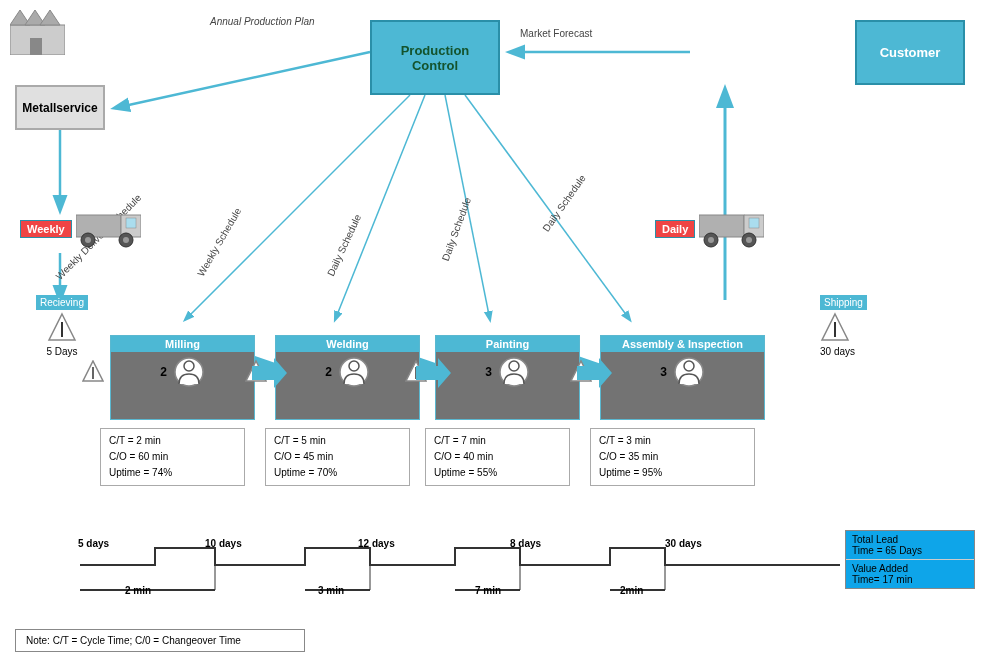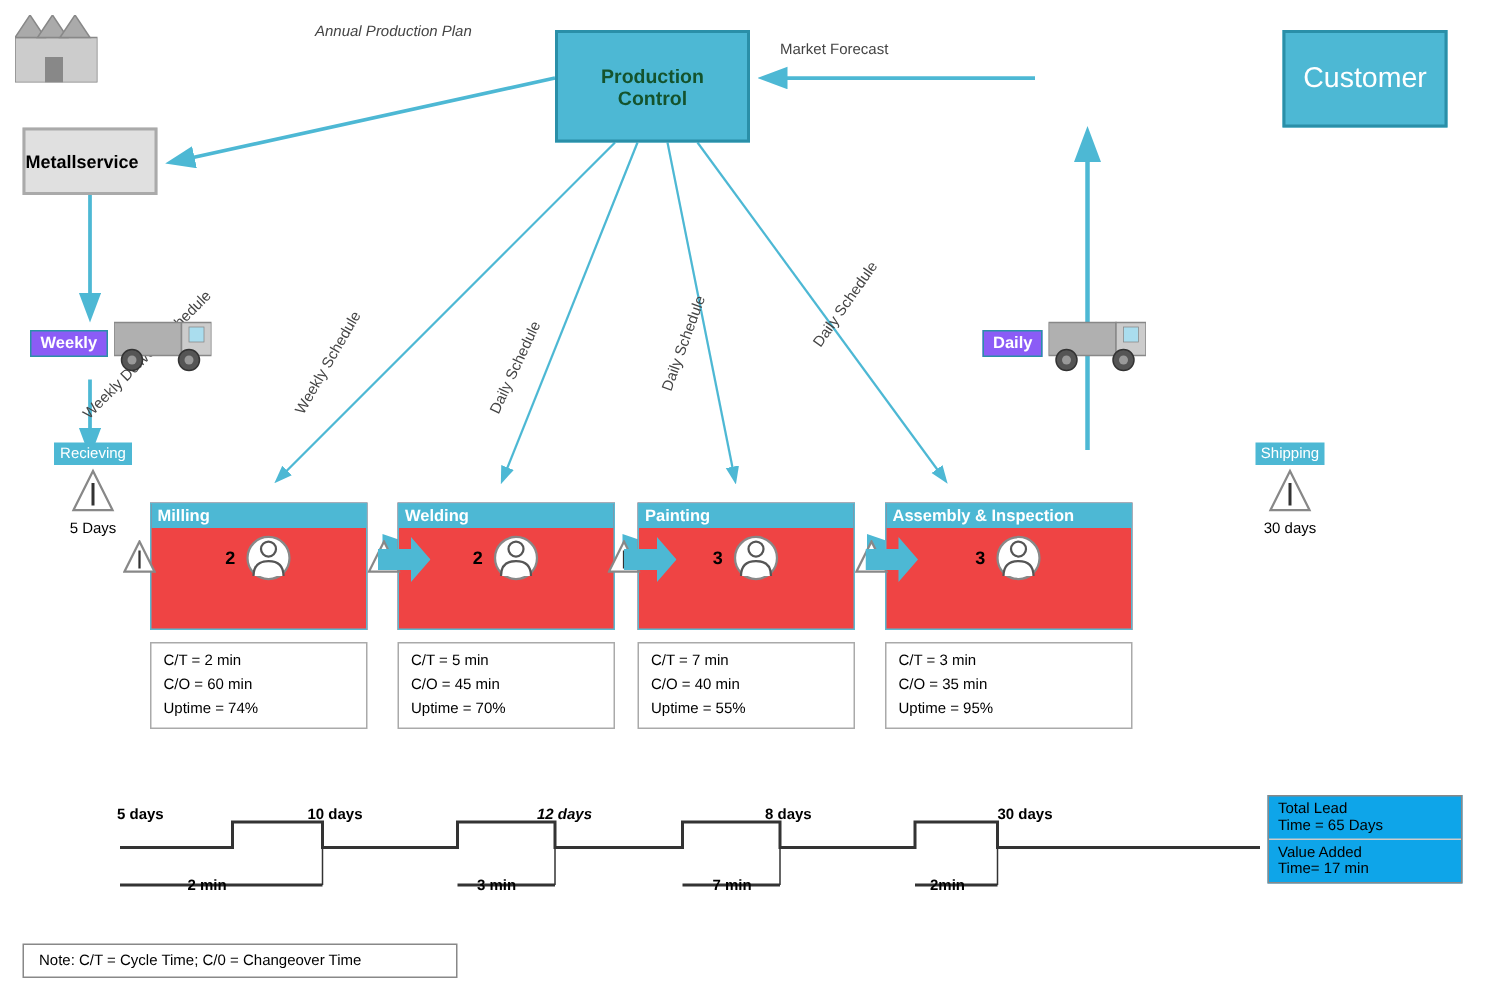--- a/index.html
+++ b/index.html
@@ -31,57 +31,59 @@
       color: #14532d;
     }
     .box-customer {
       position: absolute;
       right: 30px; top: 20px;
       width: 110px; height: 65px;
       background: #4db8d4;
       border: 2px solid #2a8fa8;
       display: flex; align-items: center; justify-content: center;
       text-align: center;
-      font-weight: normal;
-      font-size: 19px;
+      font-weight: bold;
+      font-size: 13px;
       color: #fff;
     }
     .box-metalservice {
       position: absolute;
       left: 15px; top: 85px;
       width: 90px; height: 45px;
       background: #e0e0e0;
       border: 2px solid #aaa;
-      display: flex; align-items: center; justify-content: flex-start;
+      display: flex; align-items: center; justify-content: center;
       text-align: center;
       font-size: 12px;
       font-weight: bold;
     }
 
     
     .truck-box {
       position: absolute;
       display: flex;
       align-items: center;
       gap: 4px;
     }
     .truck-label {
-      background: #8b5cf6;
+      background: #ef4444;
       color: #fff;
       font-weight: bold;
       font-size: 11px;
       padding: 2px 6px;
       border: 1px solid #2a8fa8;
     }
 
     
     .process-box {
       position: absolute;
-      background: #ef4444;
+      background: #737373;
       border: 1px solid #5ab8d0;
+      text-align: center;
+      margin-left: 10px;
     }
     .process-header {
       background: #4db8d4;
       color: #fff;
       font-weight: bold;
       font-size: 11px;
       padding: 2px 4px;
       width: 100%;
     }
     .process-body {
@@ -286,21 +288,21 @@
     
     <div style="margin-top:2px;">
       <svg width="30" height="30" viewBox="0 0 30 30">
         <polygon points="15,2 28,28 2,28" fill="white" stroke="#888" stroke-width="1.5"></polygon>
         <line x1="15" y1="10" x2="15" y2="25" stroke="#333" stroke-width="2"></line>
       </svg>
     </div>
     <div style="font-size:10px;margin-top:2px;">5 Days</div>
   </div>
 
-  <div style="position:absolute;left:820px;top:295px;text-align:center;width:80px;">
+  <div style="position:absolute;left:820px;top:295px;width:80px;">
     <div style="background:#4db8d4;color:#fff;font-size:10px;padding:2px 4px;display:inline-block;">
       <span>Shipping</span>
     </div>
     <div style="margin-top:2px;">
       <svg width="30" height="30" viewBox="0 0 30 30">
         <polygon points="15,2 28,28 2,28" fill="white" stroke="#888" stroke-width="1.5"></polygon>
         <line x1="15" y1="10" x2="15" y2="25" stroke="#333" stroke-width="2"></line>
       </svg>
     </div>
     <div style="font-size:10px;margin-top:2px;">30 days</div>
@@ -429,21 +431,21 @@
       <polygon points="0,8 22,8 22,0 35,15 22,30 22,22 0,22" fill="#4db8d4"></polygon>
     </svg>
   </div>
 
   <div style="position:absolute;left:78px;top:538px;font-size:10px;font-weight:bold;">
     <span>5 days</span>
   </div>
   <div style="position:absolute;left:205px;top:538px;font-size:10px;font-weight:bold;">
     <span>10 days</span>
   </div>
-  <div style="position:absolute;left:358px;top:538px;font-size:10px;font-weight:bold;font-style:italic;">
+  <div style="position:absolute;left:358px;top:538px;font-size:10px;font-weight:bold;">
     <span>12 days</span>
   </div>
   <div style="position:absolute;left:510px;top:538px;font-size:10px;font-weight:bold;">
     <span>8 days</span>
   </div>
   <div style="position:absolute;left:665px;top:538px;font-size:10px;font-weight:bold;">
     <span>30 days</span>
   </div>
 
   <div style="position:absolute;left:125px;top:585px;font-size:10px;font-weight:bold;">

